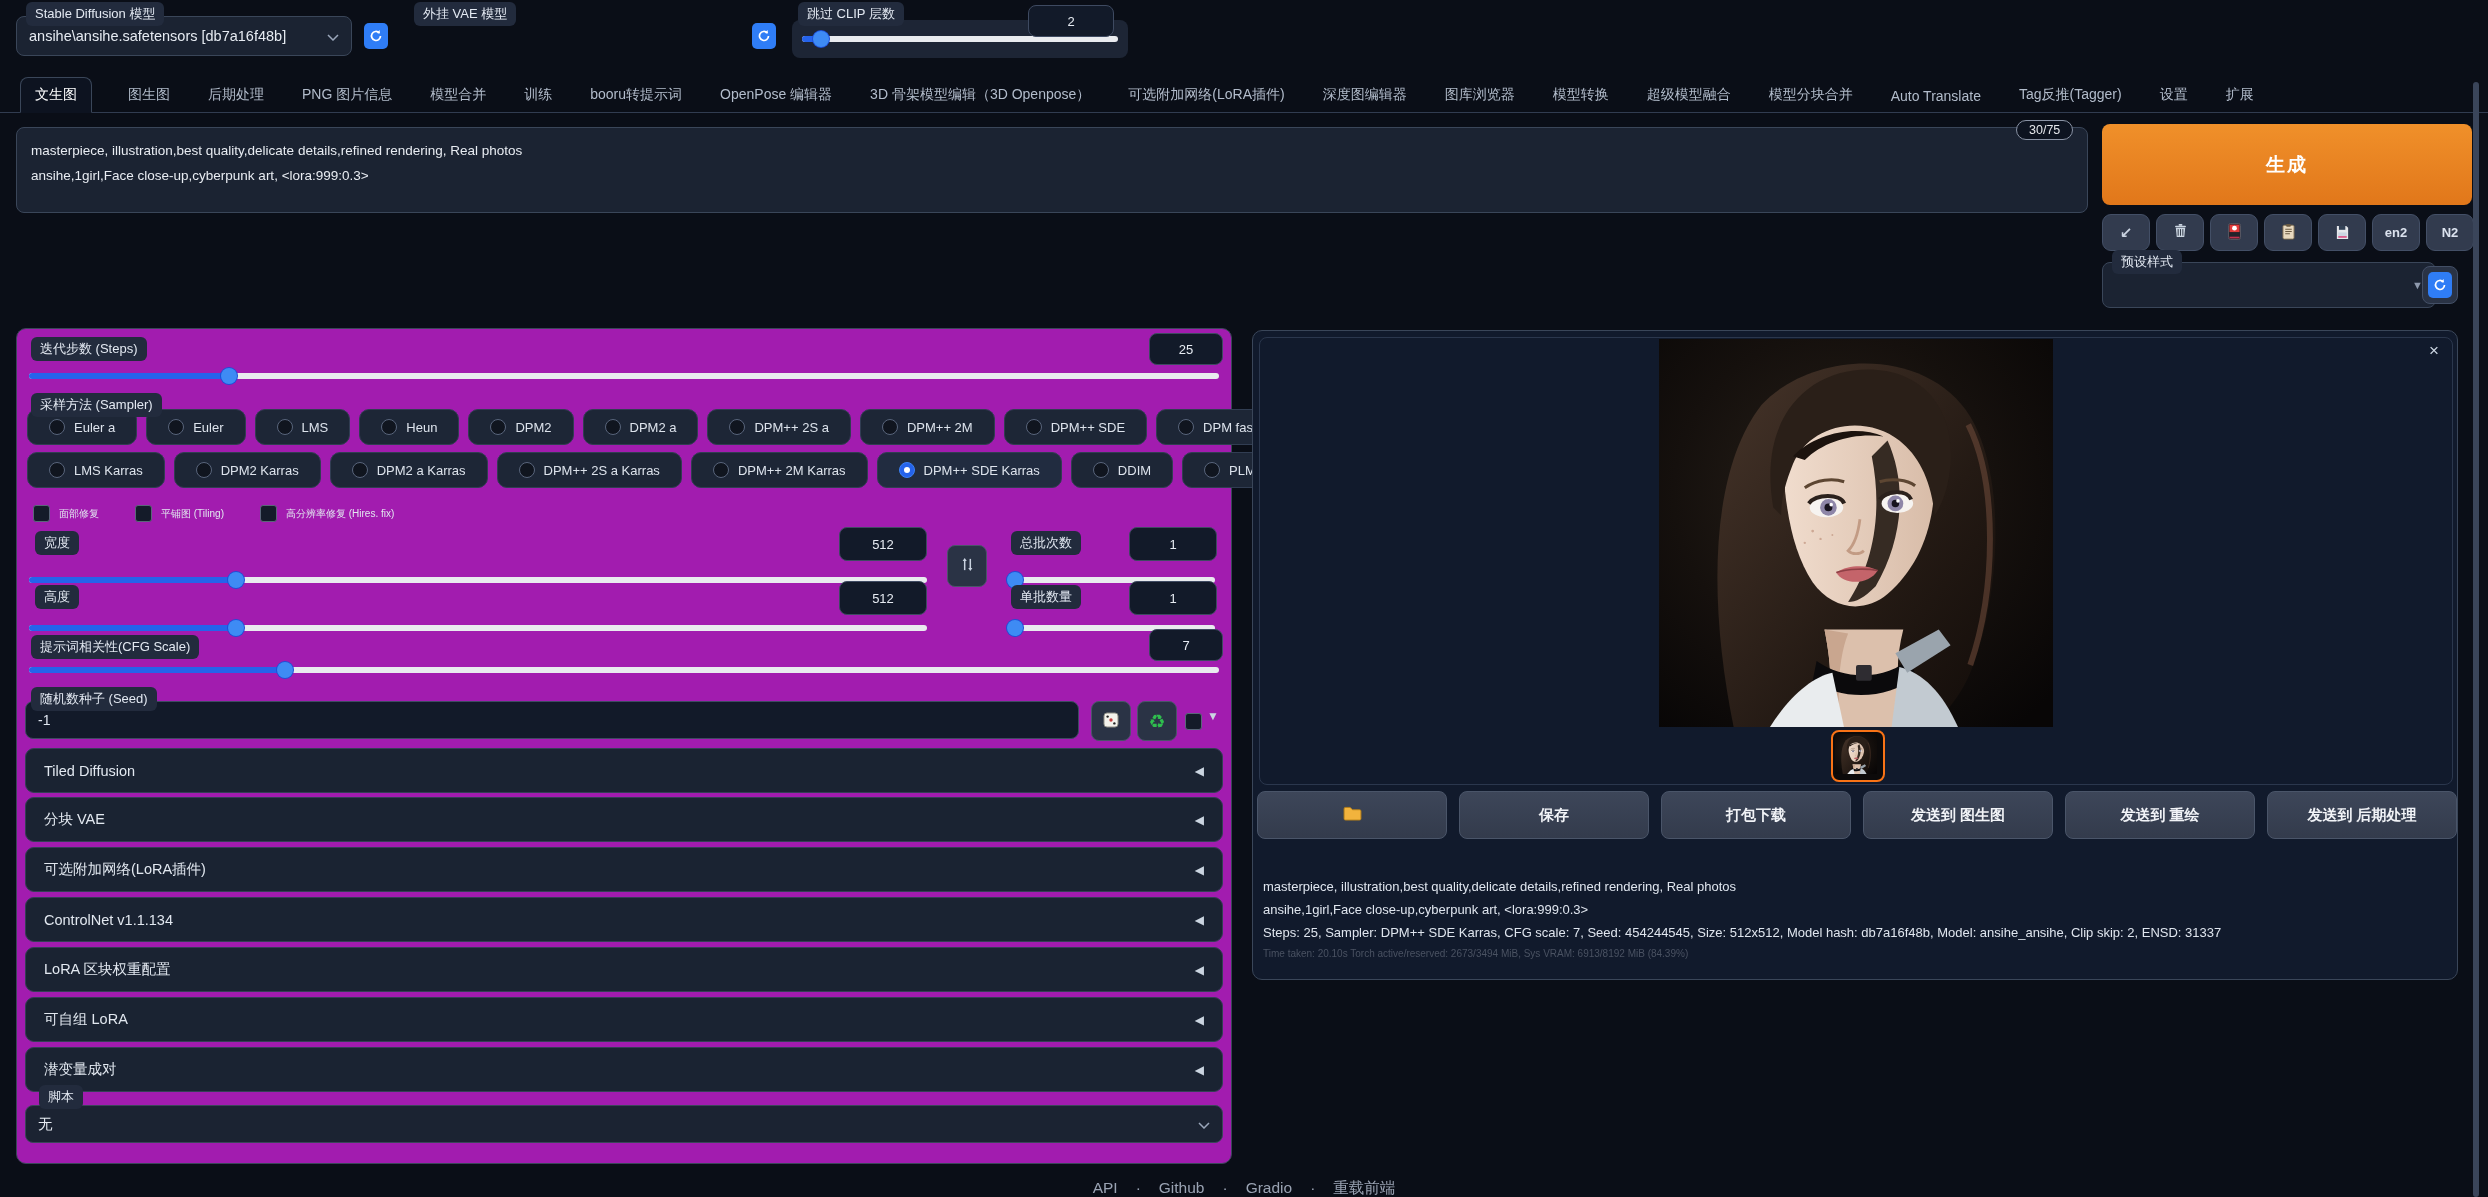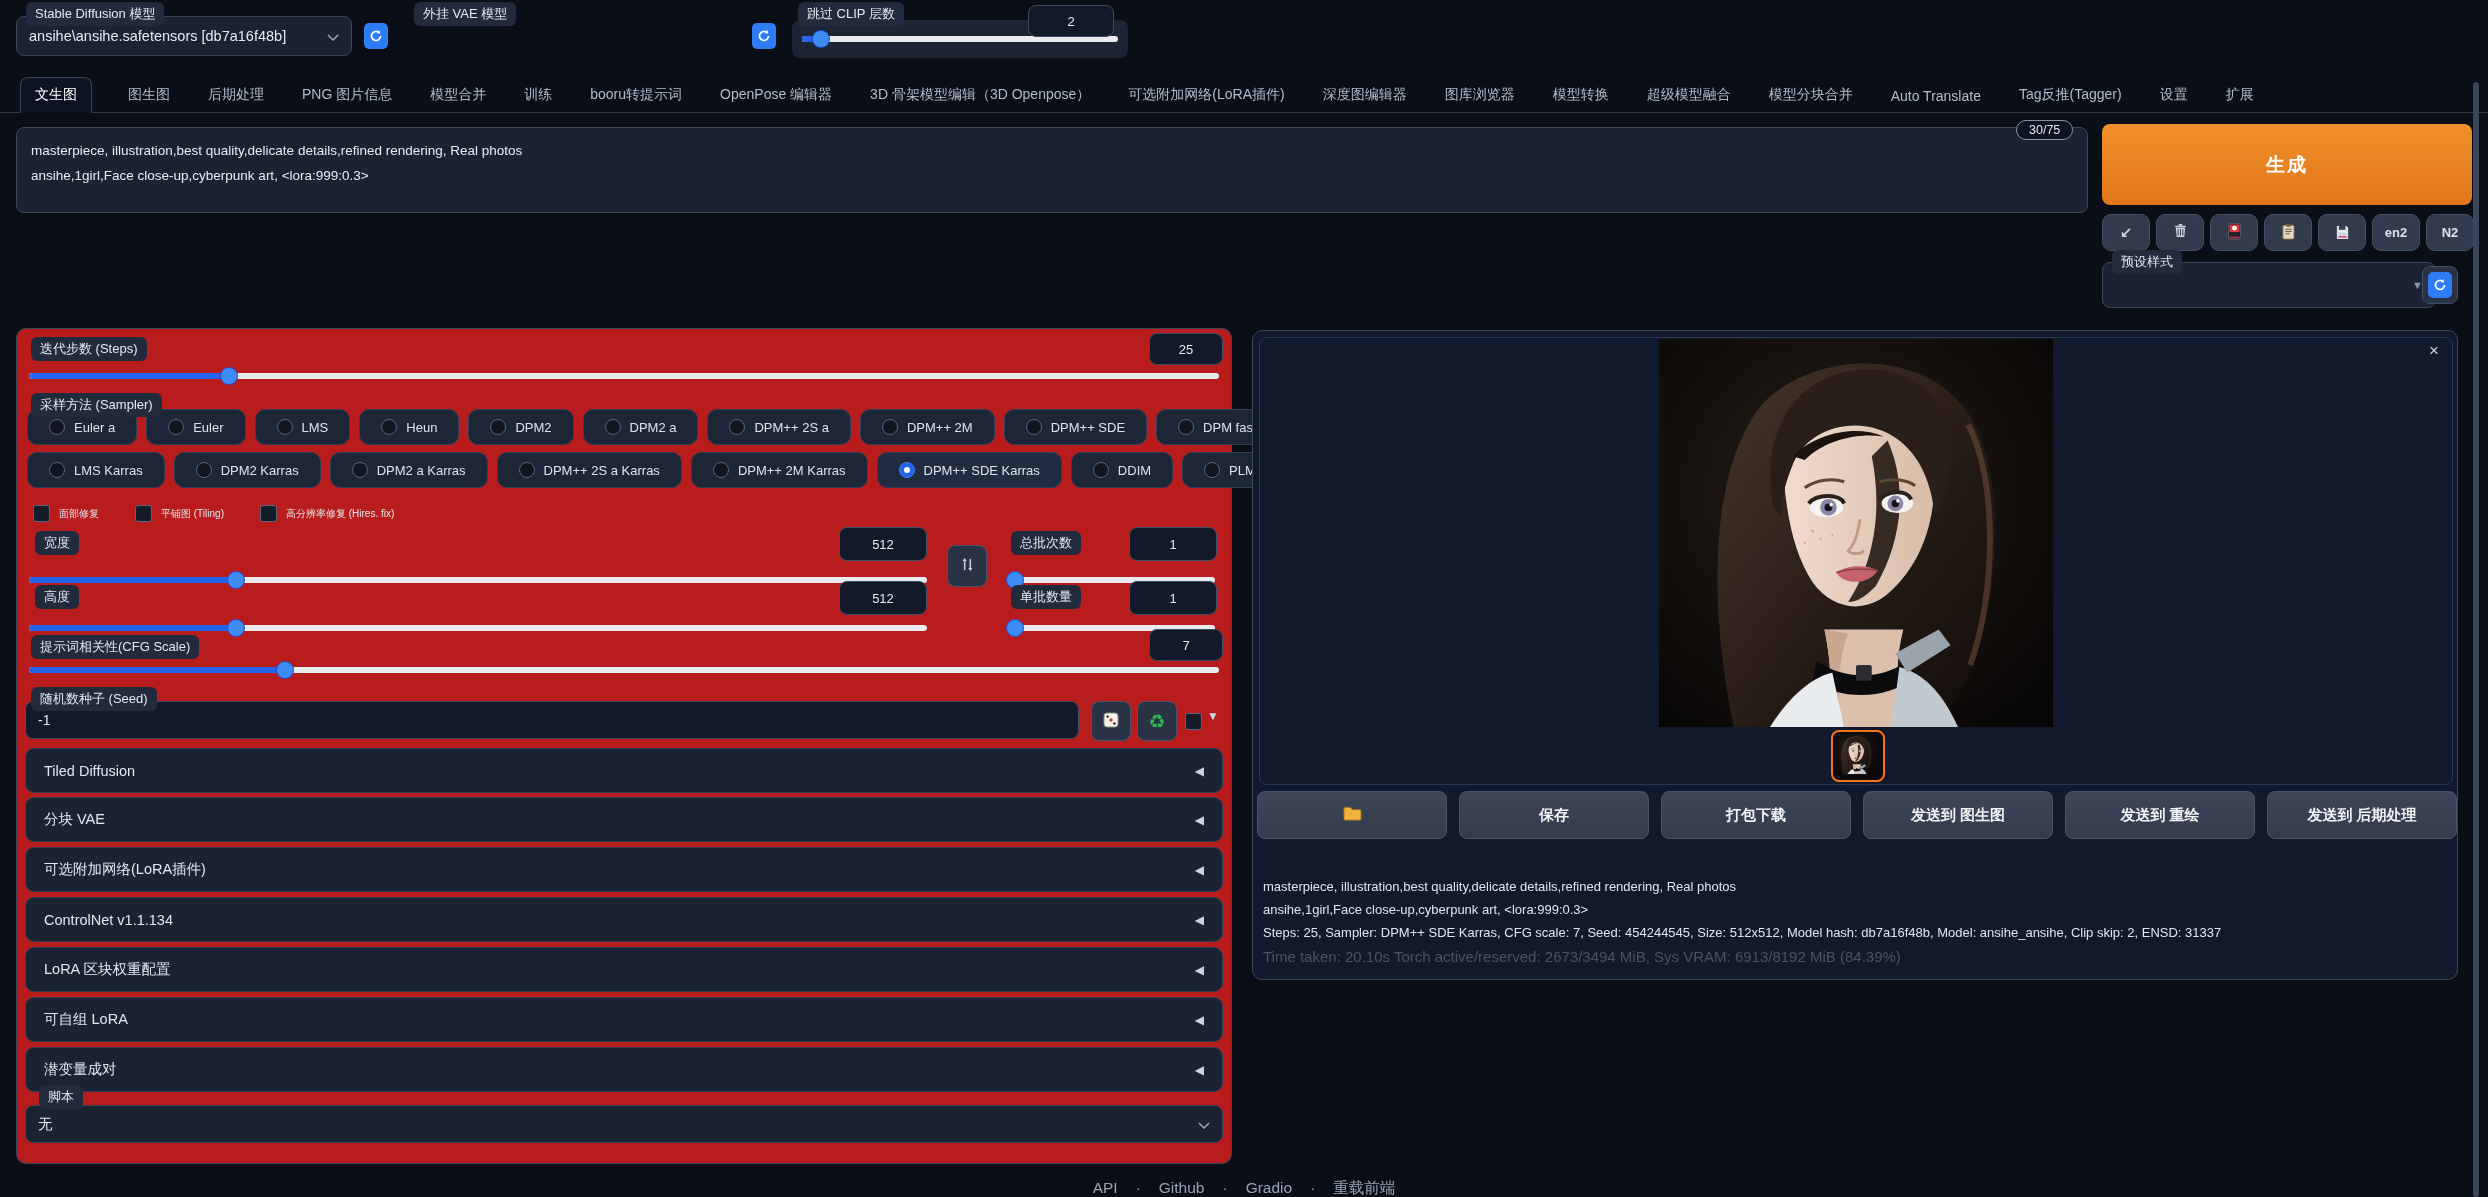--- a/index.html
+++ b/index.html
@@ -38,21 +38,21 @@
   
   .txtbox{position:absolute;background:#1b2332;border:1px solid #3a4659;border-radius:8px;padding:10px 14px;font-size:13.5px;line-height:25px;color:#e8ecf2;box-sizing:border-box;}
   .token-badge{position:absolute;background:#0d1320;border:1px solid #8a93a5;border-radius:14px;padding:2px 12px;font-size:12.5px;color:#e5e7eb;z-index:4;}
   .placeholder{color:#5c6878;}
 
   
   .gen-btn{position:absolute;left:2102px;top:124px;width:370px;height:81px;background:linear-gradient(180deg,#f0902a,#e1771a);border-radius:8px;display:flex;align-items:center;justify-content:center;font-size:19px;font-weight:700;color:#fff;letter-spacing:2px;}
   .tool-btn{position:absolute;top:214px;width:46px;height:35px;background:#323b4e;border:1px solid #434f66;border-radius:9px;display:flex;align-items:center;justify-content:center;color:#dbe2ee;font-size:13px;font-weight:700;}
 
   
-  .panel{position:absolute;background:#b91c1c;border:1px solid #3a4659;border-radius:10px;box-sizing:border-box;}
+  .panel{position:absolute;background:#a21caf;border:1px solid #3a4659;border-radius:10px;box-sizing:border-box;}
 
   .info-line{position:absolute;font-size:13px;color:#dfe5ee;white-space:nowrap;}
   .footer{position:absolute;left:0;top:1178px;width:2488px;text-align:center;font-size:15.5px;color:#9aa3b3;}
   .footer span{margin:0 9px;}
   .scrollbar{position:absolute;right:9px;top:82px;width:6px;height:1115px;background:#3a455a;border-radius:3px;}
 </style>
 </head>
 <body>
 
 <div class="app">
@@ -405,21 +405,21 @@
     </div>
     <div class="abs gray-btn" style="left:206px;top:460px;width:188px;height:46px;">保存</div>
     <div class="abs gray-btn" style="left:408px;top:460px;width:188px;height:46px;">打包下载</div>
     <div class="abs gray-btn" style="left:610px;top:460px;width:188px;height:46px;">发送到 图生图</div>
     <div class="abs gray-btn" style="left:812px;top:460px;width:188px;height:46px;">发送到 重绘</div>
     <div class="abs gray-btn" style="left:1014px;top:460px;width:188px;height:46px;">发送到 后期处理</div>
 
     <div class="info-line" style="left:10px;top:548px;">masterpiece, illustration,best quality,delicate details,refined rendering, Real photos</div>
     <div class="info-line" style="left:10px;top:571px;">ansihe,1girl,Face close-up,cyberpunk art, &lt;lora:999:0.3&gt;</div>
     <div class="info-line" style="left:10px;top:594px;">Steps: 25, Sampler: DPM++ SDE Karras, CFG scale: 7, Seed: 454244545, Size: 512x512, Model hash: db7a16f48b, Model: ansihe_ansihe, Clip skip: 2, ENSD: 31337</div>
-    <div class="info-line" style="left:10px;top:617px;font-size:15px;color:#4a5262;">Time taken: 20.10s  Torch active/reserved: 2673/3494 MiB, Sys VRAM: 6913/8192 MiB (84.39%)</div>
+    <div class="info-line" style="left:10px;top:617px;font-size:10px;color:#4a5262;">Time taken: 20.10s  Torch active/reserved: 2673/3494 MiB, Sys VRAM: 6913/8192 MiB (84.39%)</div>
   </div>
 
   <div class="footer">
     <span>API</span><span>·</span><span>Github</span><span>·</span><span>Gradio</span><span>·</span><span>重载前端</span>
   </div>
 
   <div class="scrollbar"></div>
 </div>
 
 <svg width="0" height="0" style="position:absolute" aria-hidden="true">

